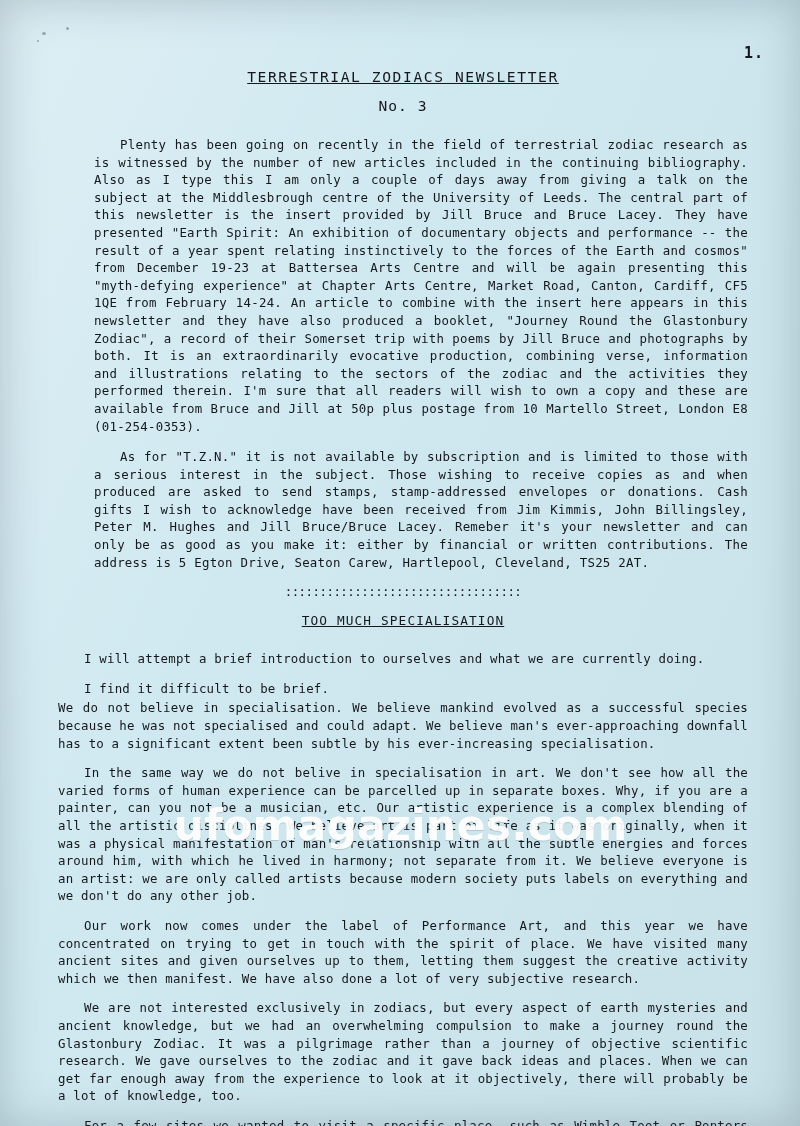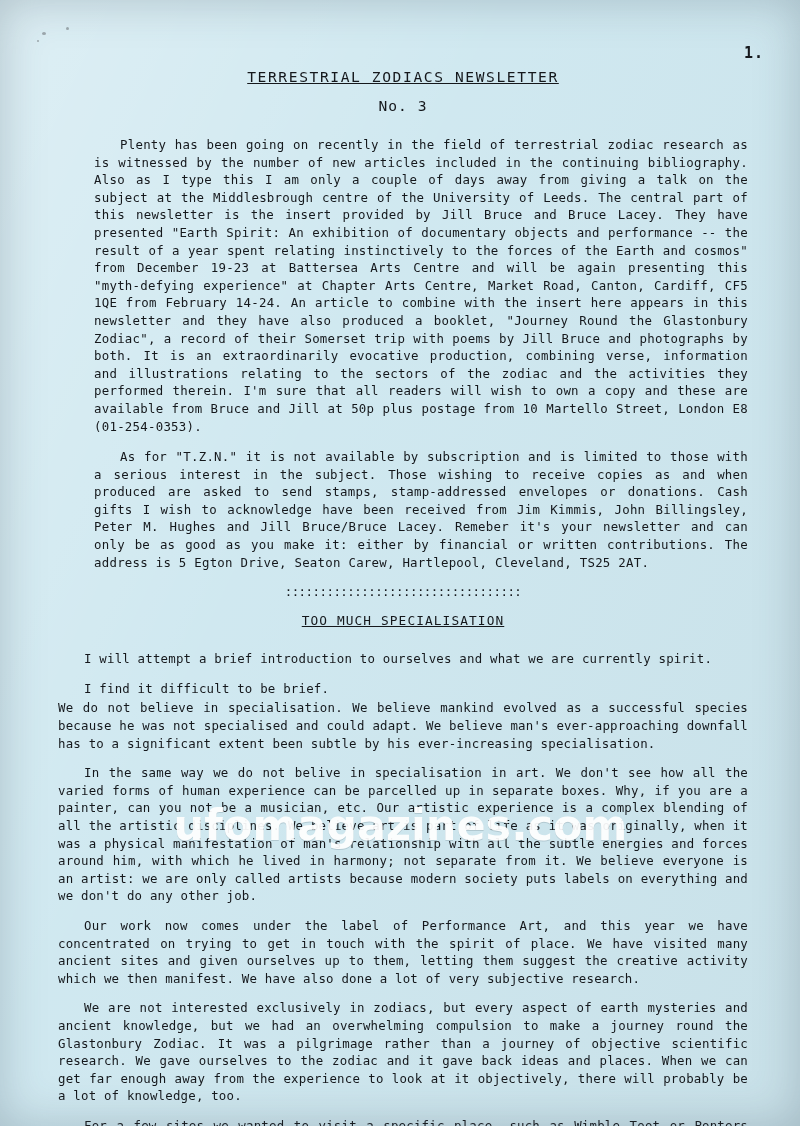--- a/index.html
+++ b/index.html
@@ -142,21 +142,21 @@
     <div class="body-block">
       <p class="indent">Plenty has been going on recently in the field of terrestrial zodiac research as is witnessed by the number of new articles included in the continuing bibliography. Also as I type this I am only a couple of days away from giving a talk on the subject at the Middlesbrough centre of the University of Leeds. The central part of this newsletter is the insert provided by Jill Bruce and Bruce Lacey. They have presented "Earth Spirit: An exhibition of documentary objects and performance -- the result of a year spent relating instinctively to the forces of the Earth and cosmos" from December 19-23 at Battersea Arts Centre and will be again presenting this "myth-defying experience" at Chapter Arts Centre, Market Road, Canton, Cardiff, CF5 1QE from February 14-24. An article to combine with the insert here appears in this newsletter and they have also produced a booklet, "Journey Round the Glastonbury Zodiac", a record of their Somerset trip with poems by Jill Bruce and photographs by both. It is an extraordinarily evocative production, combining verse, information and illustrations relating to the sectors of the zodiac and the activities they performed therein. I'm sure  that all readers will wish to own a copy and these are available from Bruce and Jill at 50p plus postage from 10 Martello Street, London E8 (01-254-0353).</p>
       <p class="indent">As for "T.Z.N." it is not available by subscription and is limited to those with a serious interest in the subject. Those wishing to receive copies as and when produced are asked to send stamps, stamp-addressed envelopes or donations. Cash gifts I wish to acknowledge have been received from Jim Kimmis, John Billingsley, Peter M. Hughes and Jill Bruce/Bruce Lacey. Remeber it's your newsletter and can only be as good as you make it: either by financial or written contributions. The address is 5 Egton Drive, Seaton Carew, Hartlepool, Cleveland, TS25 2AT.</p>
     </div>
 
     <div class="divider">::::::::::::::::::::::::::::::::::</div>
 
     <div class="section-head">TOO MUCH SPECIALISATION</div>
 
     <div class="lower">
-      <p class="indent">I will attempt a brief introduction to ourselves and what we are currently spirit.</p>
+      <p class="indent">I will attempt a brief introduction to ourselves and what we are currently doing.</p>
       <p class="indent nogap">I find it difficult to be brief.</p>
       <p>We do not believe in specialisation. We believe mankind evolved as a successful species because he was not specialised and could adapt. We believe man's ever-approaching downfall has to a significant extent been subtle by his ever-increasing specialisation.</p>
       <p class="indent">In the same way we do not belive in specialisation in art. We don't see how all the varied forms of human experience can be parcelled up in separate boxes. Why, if you are a painter, can you not be a musician, etc. Our artistic experience is a complex blending of all the artistic disciplines. We believe art is part of life as it was originally, when it was a physical manifestation of man's relationship with all the subtle energies and forces around him, with which he lived in harmony; not separate from it. We believe everyone is an artist: we are only called artists because modern society puts labels on everything and we don't do any other job.</p>
       <p class="indent">Our work now comes under the label of Performance Art, and this year we have concentrated on trying to get in touch with the spirit of place. We have visited many ancient sites and given ourselves up to them, letting them suggest the creative activity which we then manifest. We have also done a lot of very subjective research.</p>
       <p class="indent">We are not interested exclusively in zodiacs, but every aspect of earth mysteries and ancient knowledge, but we had an overwhelming compulsion to make a journey round the Glastonbury Zodiac. It was a pilgrimage rather than a journey of objective scientific research. We gave ourselves to the zodiac and it gave back ideas and places. When we can get far enough away from the experience to look at it objectively, there will probably be a lot of knowledge, too.</p>
       <p class="indent">For a few sites we wanted to visit a specific place, such as Wimble Toot or Ponters Ball, but in most cases we just hunted and explored until we found a place that "felt" right. We took a few prepared objects and had a few ideas of things we might like to do but no idea of where we'd use them. We used some of them, some of them we didn't; in all places but one, what we did was evolved on the spot, relating to and suggested by the</p>
     </div>
 
   </div>
 

